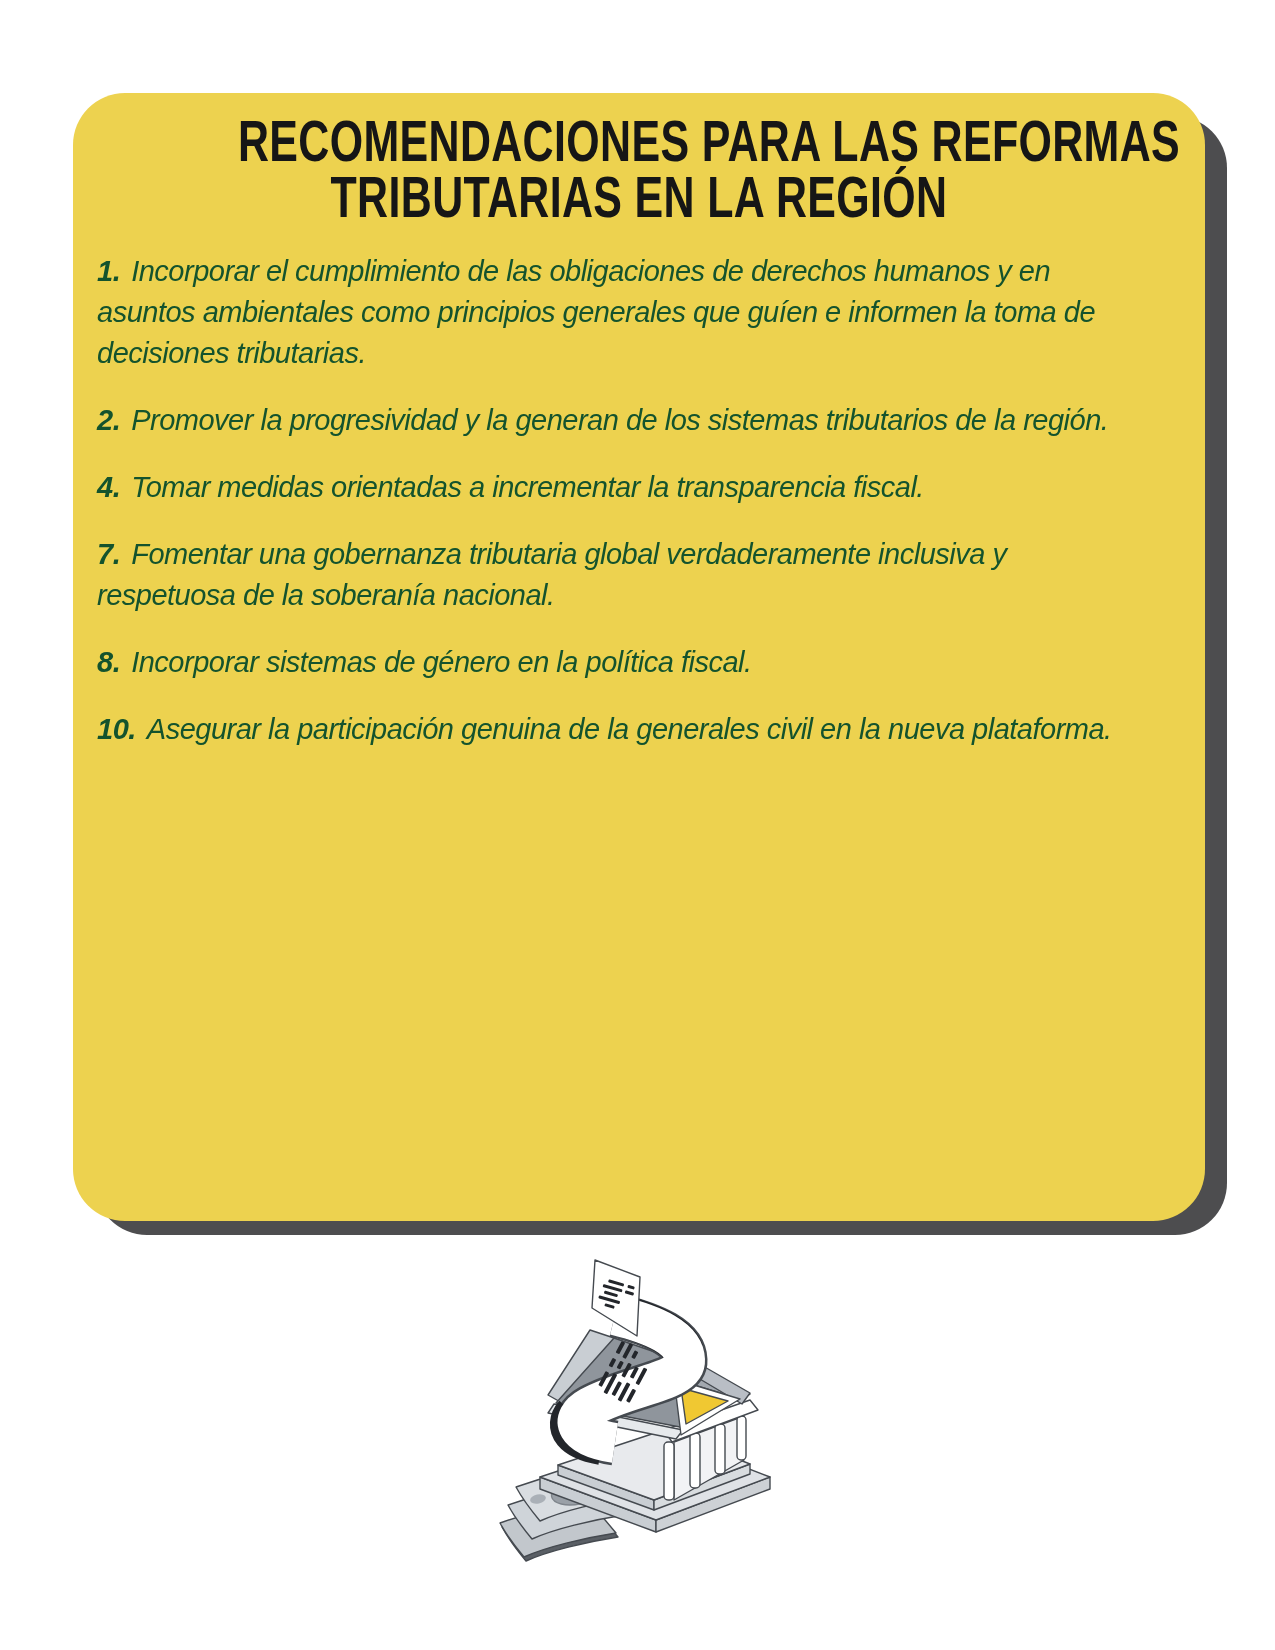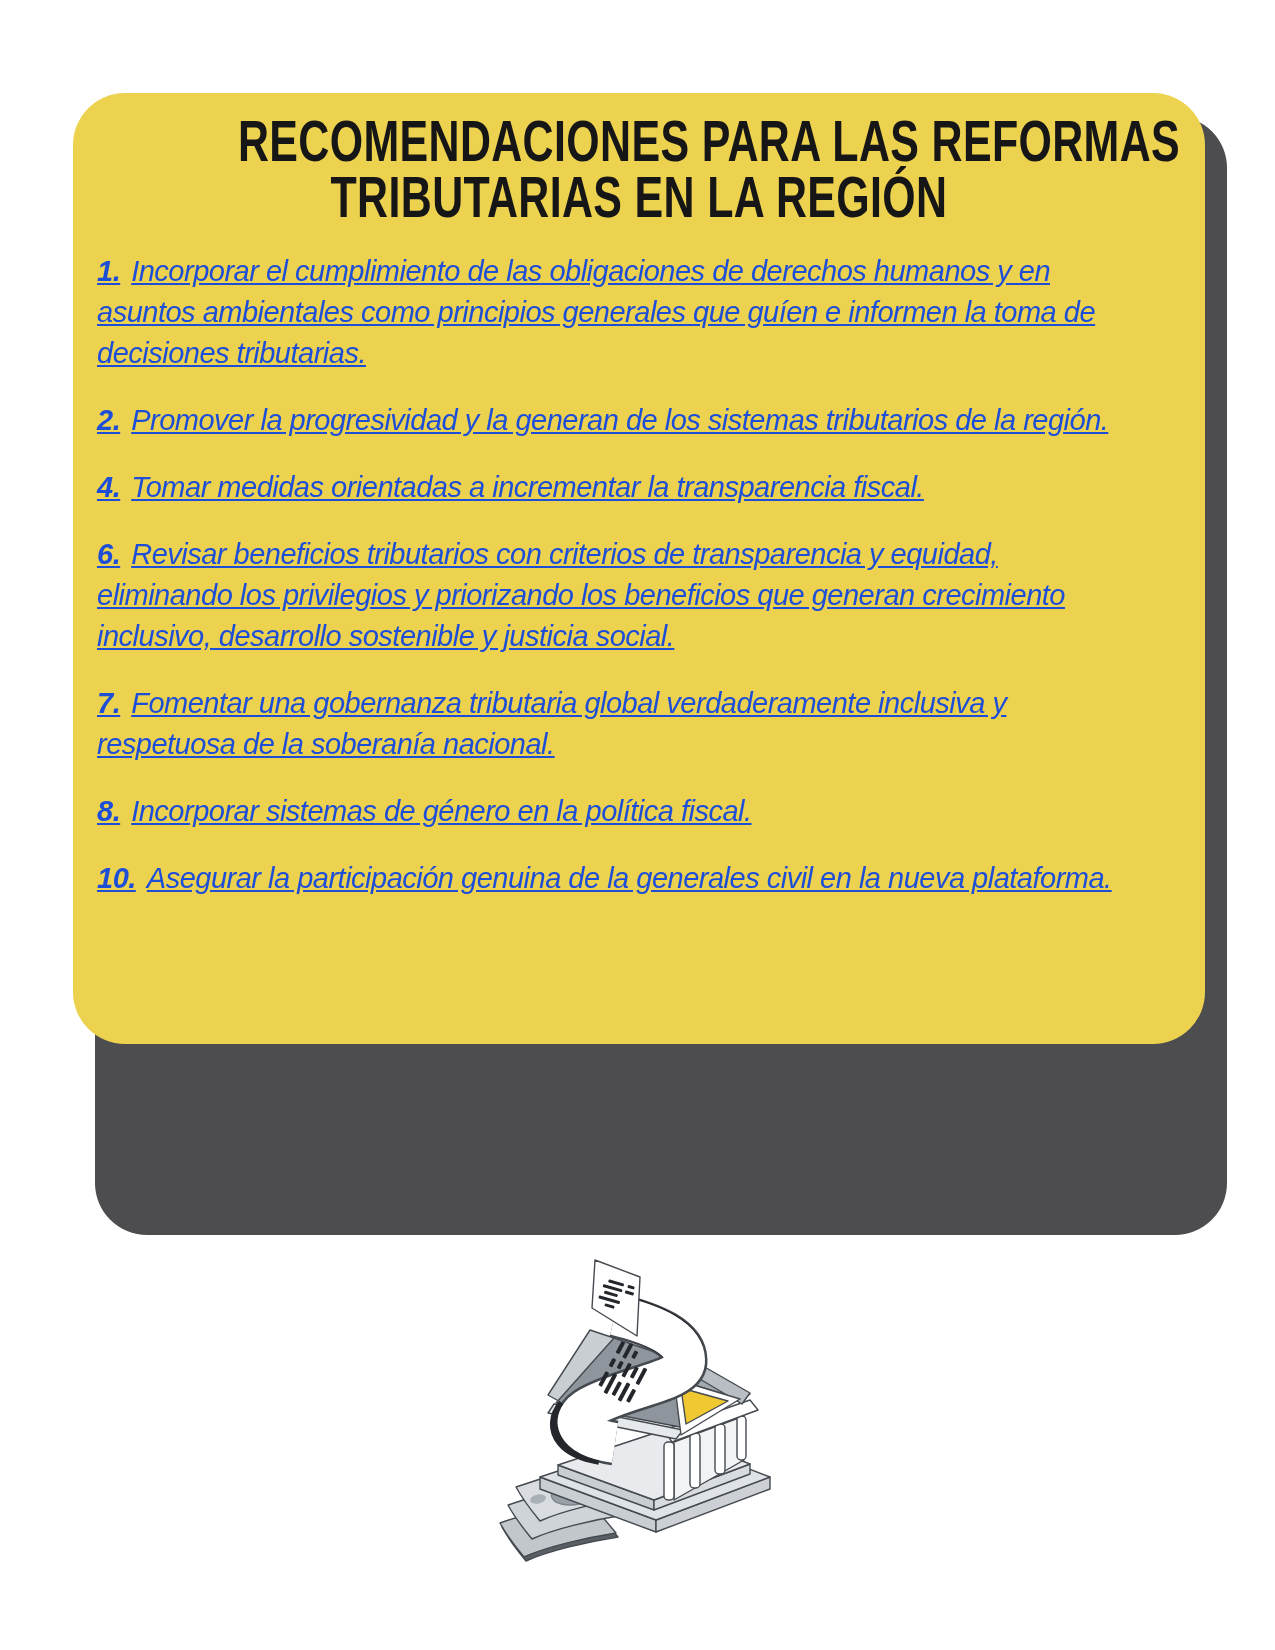--- a/index.html
+++ b/index.html
@@ -10,21 +10,21 @@
     overflow:hidden;
     font-family:"Liberation Sans", sans-serif;
   }
   .card-shadow{
     position:absolute;left:95px;top:116px;
     width:1132px;height:1119px;
     background:#4d4d4f;border-radius:52px;
   }
   .card{
     position:absolute;left:73px;top:93px;
-    width:1132px;height:951px;
+    width:1132px;height:1128px;
     background:#edd24f;border-radius:52px;
     padding:16px 24px 0 24px;
     box-sizing:border-box;
   }
   .title{
     margin:4px 0 0 0;
     text-align:center;
     color:#161616;
   }
   .title-line{
@@ -37,22 +37,21 @@
     white-space:nowrap;
     letter-spacing:0.5px;
   }
   .items{margin-top:26px;}
   .item{
     margin:0 0 26px 0;
     font-style:italic;
     font-size:29px;
     line-height:41px;
     letter-spacing:-0.5px;
-    color:#1d4ed8;
-    text-decoration:underline;
+    color:#14532d;
   }
   .item .num{font-weight:bold;font-style:italic;margin-right:11px;}
   .item .txt{white-space:pre;}
   .illustration{
     position:absolute;left:478px;top:1258px;
     width:322px;height:310px;
   }
   
   .il-outline{stroke:#454a50;stroke-width:1.4;stroke-linejoin:round;}
   .il-white{fill:#ffffff;}
@@ -74,23 +73,20 @@
       <span class="title-line">RECOMENDACIONES PARA LAS REFORMAS</span>
       <span class="title-line">TRIBUTARIAS EN LA REGIÓN</span>
     </h1>
 
     <div class="items">
       <p class="item"><strong class="num">1.</strong><span class="txt">Incorporar el cumplimiento de las obligaciones de derechos humanos y en
 asuntos ambientales como principios generales que guíen e informen la toma de
 decisiones tributarias.</span></p>
       <p class="item"><strong class="num">2.</strong><span class="txt">Promover la progresividad y la generan de los sistemas tributarios de la región.</span></p>
       <p class="item"><strong class="num">4.</strong><span class="txt">Tomar medidas orientadas a incrementar la transparencia fiscal.</span></p>
-      <p class="item"><strong class="num">6.</strong><span class="txt">Revisar beneficios tributarios con criterios de transparencia y equidad,
-eliminando los privilegios y priorizando los beneficios que generan crecimiento
-inclusivo, desarrollo sostenible y justicia social.</span></p>
       <p class="item"><strong class="num">7.</strong><span class="txt">Fomentar una gobernanza tributaria global verdaderamente inclusiva y
 respetuosa de la soberanía nacional.</span></p>
       <p class="item"><strong class="num">8.</strong><span class="txt">Incorporar sistemas de género en la política fiscal.</span></p>
       <p class="item"><strong class="num">10.</strong><span class="txt">Asegurar la participación genuina de la generales civil en la nueva plataforma.</span></p>
     </div>
   </div>
 
   <svg class="illustration" viewBox="0 0 322 310" xmlns="http://www.w3.org/2000/svg">
 
     <g>

